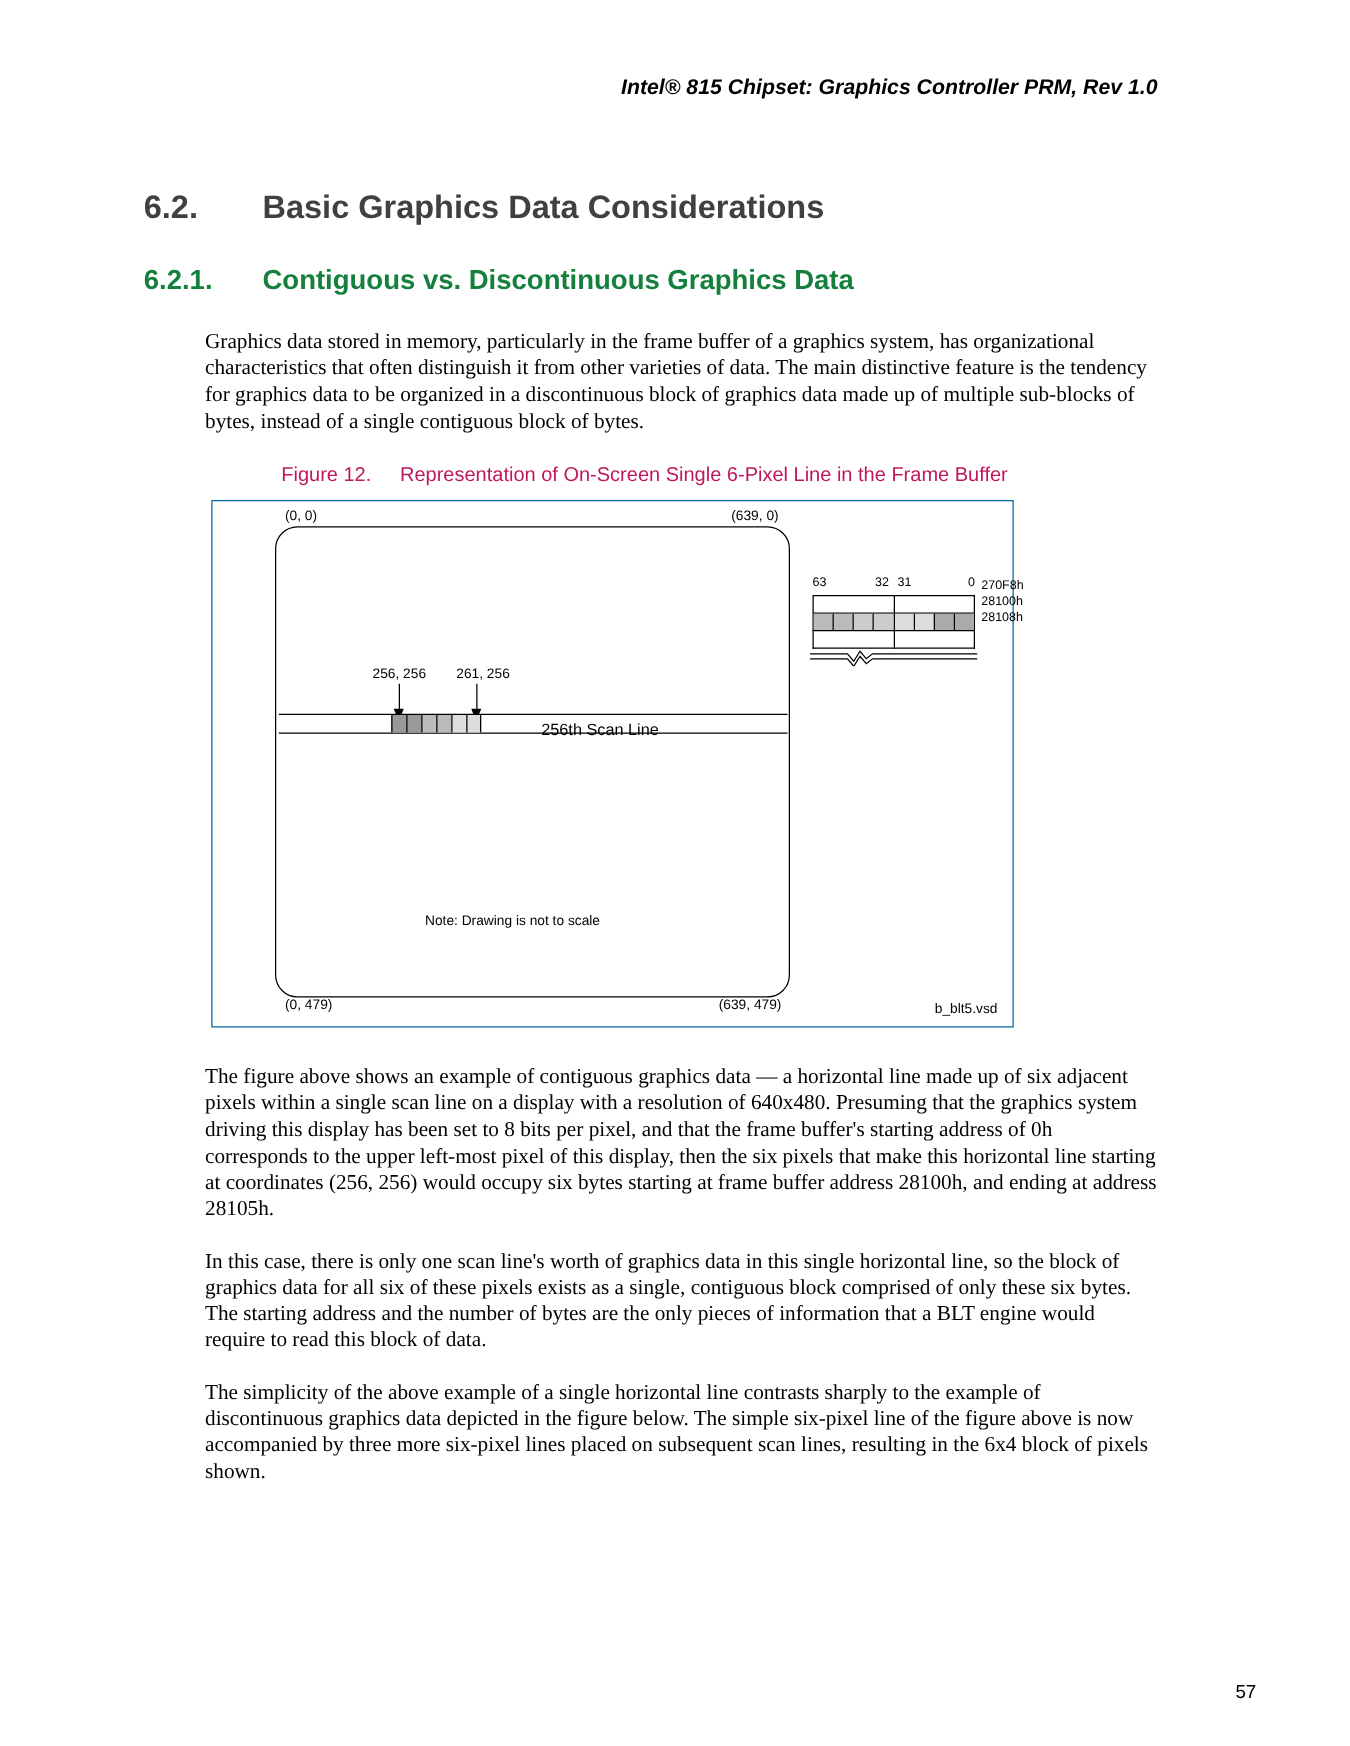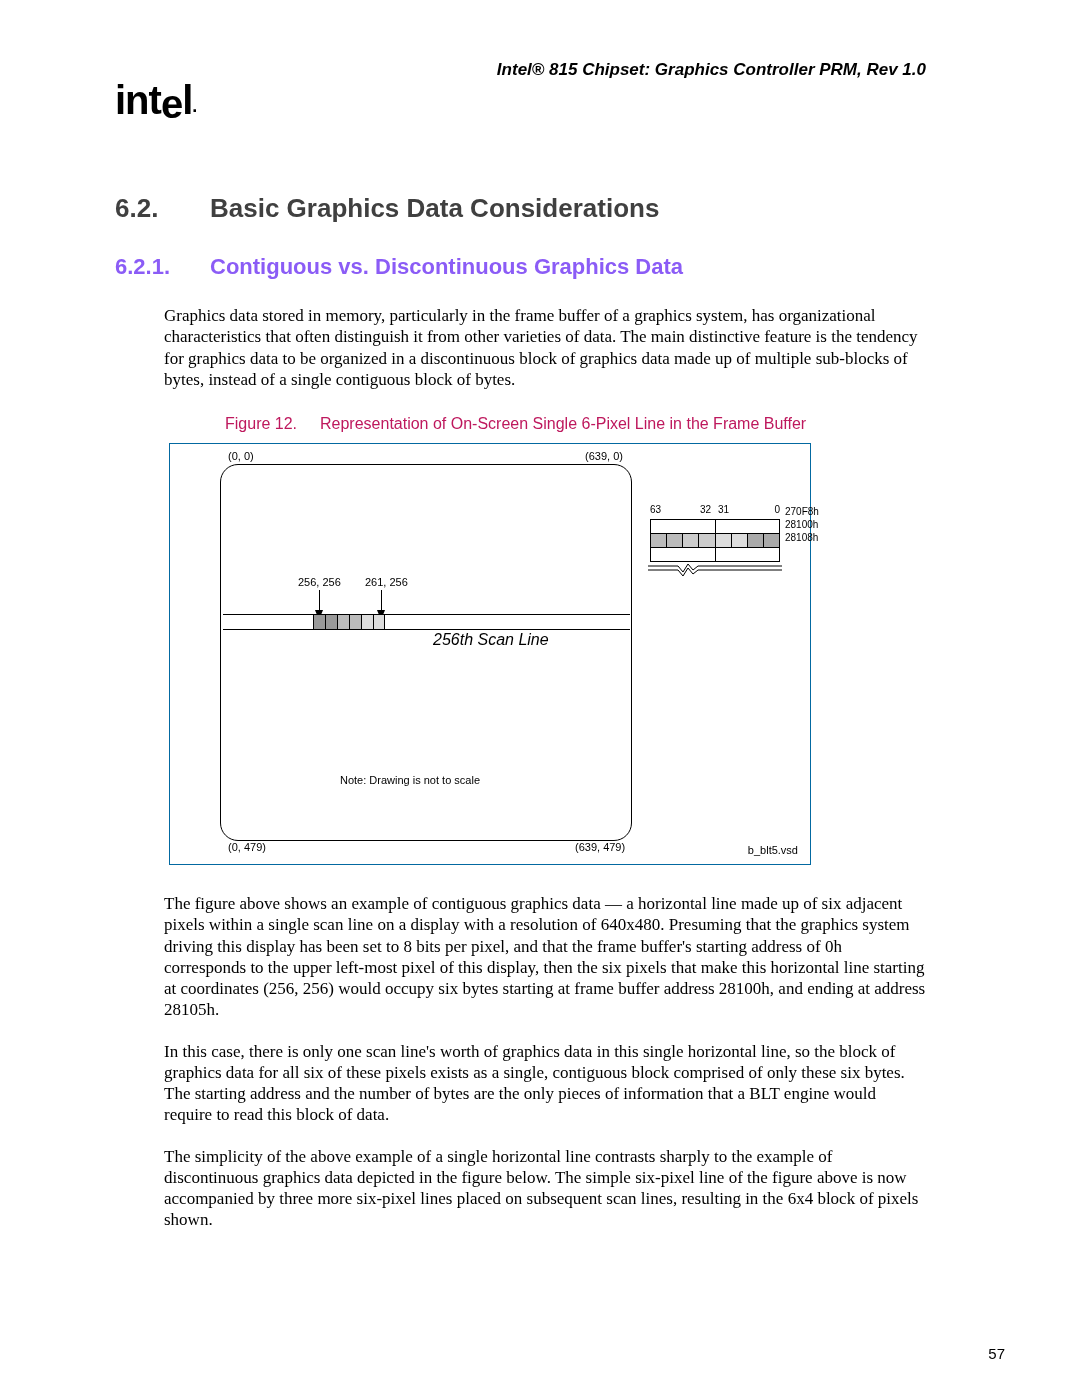--- a/index.html
+++ b/index.html
@@ -37,21 +37,21 @@
     font-weight: bold;
     color: #404040;
     font-size: 26px;
     margin-top: 70px;
     margin-bottom: 30px;
   }
   .h-sec .num { display: inline-block; width: 95px; }
   .h-sub {
     font-family: Arial, Helvetica, sans-serif;
     font-weight: bold;
-    color: #8b5cf6;
+    color: #15803d;
     font-size: 22px;
     margin-bottom: 25px;
   }
   .h-sub .num { display: inline-block; width: 95px; }
   .body-para {
     font-size: 17px;
     line-height: 1.25;
     margin: 0 0 20px 49px;
     text-align: left;
   }
@@ -99,21 +99,21 @@
   }
   .pixel-block .px {
     width: 12px; height: 14px;
     border-left: 1px solid #000;
     box-sizing: border-box;
   }
   .pixel-block .px:last-child { border-right: 1px solid #000; }
   .px.dark { background: #999; }
   .px.mid  { background: #bbb; }
   .px.lite { background: #ddd; }
-  .scan-label { position: absolute; left: 210px; top: 16px; font-size: 16px; font-style: italic; }
+  .scan-label { position: absolute; left: 210px; top: 4px; font-size: 13px; }
   .arrow {
     position: absolute; width: 0; height: 0;
     border-left: 4px solid transparent;
     border-right: 4px solid transparent;
     border-top: 10px solid #000;
   }
   .arrow-line { position:absolute; width:1px; background:#000; height:22px; }
   .coord-label { position: absolute; font-size: 11px; }
   .note { position: absolute; left: 170px; top: 330px; font-size: 11px; }
   .memblock {
@@ -142,21 +142,20 @@
     font-family: Arial, Helvetica, sans-serif;
     font-size: 15px;
     margin-top: 46px;
   }
 </style>
 </head>
 <body>
 
 <div class="page">
   <div class="header-text">Intel® 815 Chipset: Graphics Controller PRM, Rev 1.0</div>
-  <div class="logo">int<span style="position:relative; top:4px;">e</span>l<span style="font-size:18px; position:relative; top:-2px;">.</span></div>
 
   <div class="h-sec">
     <span class="num">6.2.</span><span>Basic Graphics Data Considerations</span>
   </div>
 
   <div class="h-sub">
     <span class="num">6.2.1.</span><span>Contiguous vs. Discontinuous Graphics Data</span>
   </div>
 
   <p class="body-para">Graphics data stored in memory, particularly in the frame buffer of a graphics system, has organizational characteristics that often distinguish it from other varieties of data. The main distinctive feature is the tendency for graphics data to be organized in a discontinuous block of graphics data made up of multiple sub-blocks of bytes, instead of a single contiguous block of bytes.</p>

